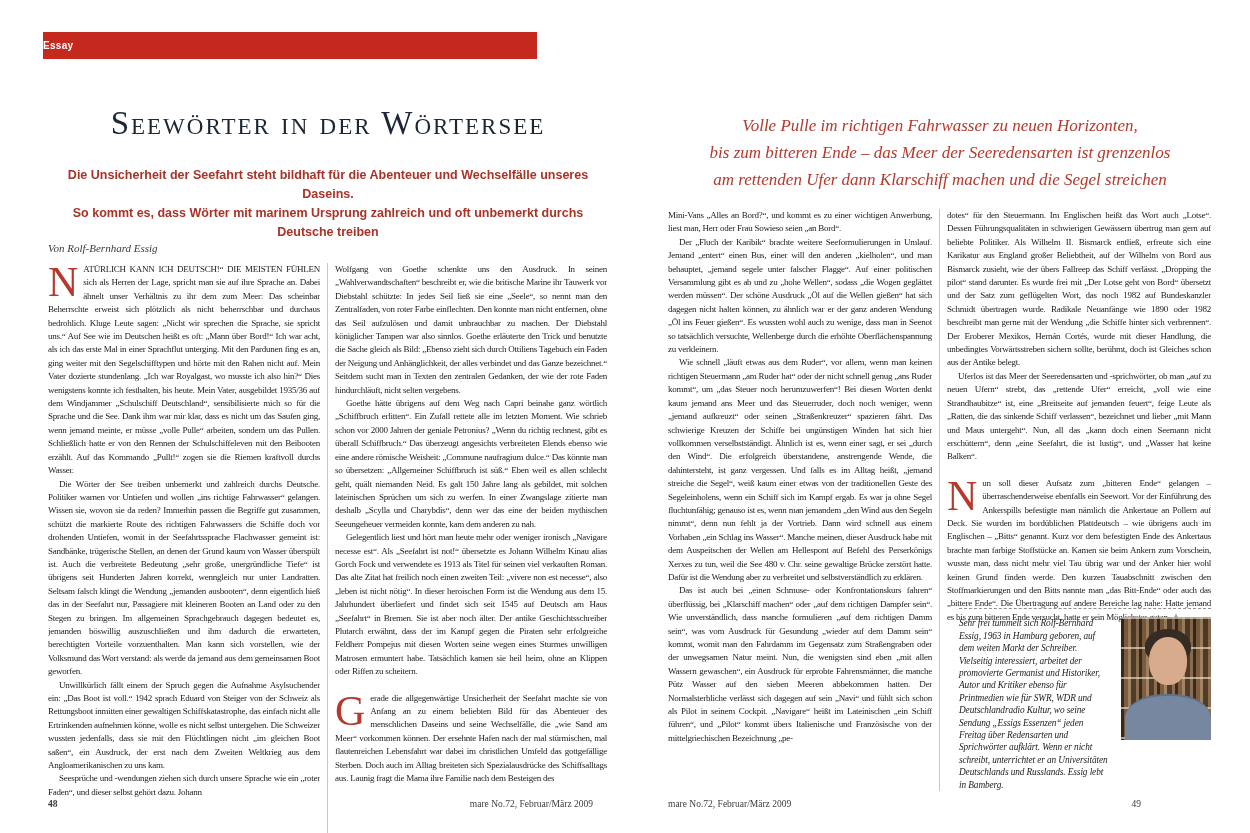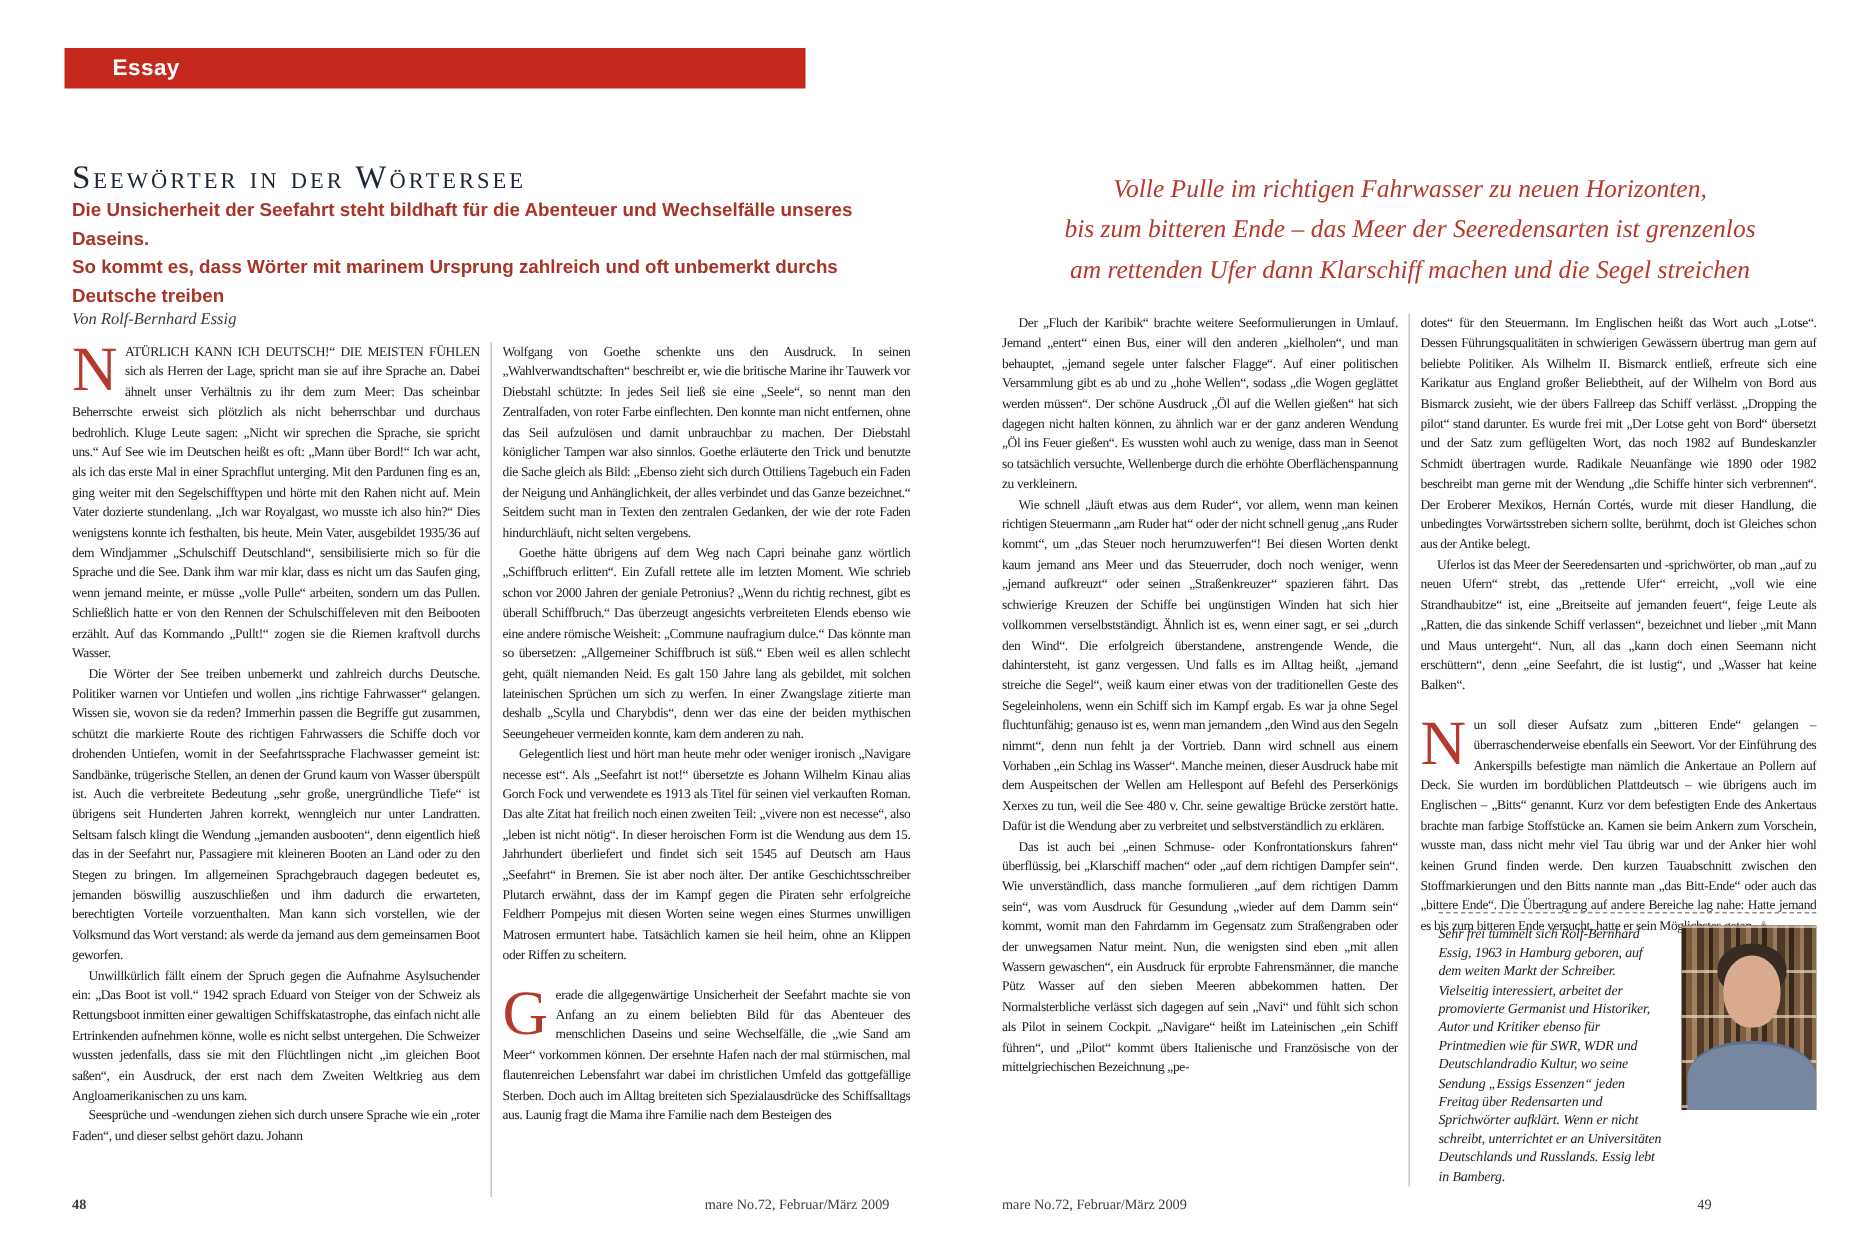--- a/index.html
+++ b/index.html
@@ -10,32 +10,32 @@
   html,body{width:1250px; height:833px;}
   body{
     position:relative; background:#ffffff;
     font-family:"Liberation Serif", serif; color:var(--body-ink);
     overflow:hidden;
   }
   .essay-bar{
     position:absolute; left:43px; top:32px; width:494px; height:27px;
     background:var(--accent-red); color:#fff;
     font-family:"Liberation Sans", sans-serif; font-weight:bold;
-    font-size:15px; line-height:27px; padding-left:32px; letter-spacing:.3px;
+    font-size:10px; line-height:27px; padding-left:0; letter-spacing:.3px;
   }
   .page{position:absolute;}
   .page-left{left:48px; top:105px; width:560px;}
   .page-right{left:668px; top:112px; width:544px;}
 
   .title{
-    font-variant:small-caps; font-size:22px;
+    text-align:center; font-variant:small-caps; font-size:33px;
     letter-spacing:2px; color:var(--title-ink); font-weight:normal;
   }
   .subtitle{
-    margin-top:0; 
+    margin-top:24px; text-align:center;
     font-family:"Liberation Sans", sans-serif; font-weight:bold;
     font-size:12.5px; line-height:19px; color:var(--headline-red);
   }
   .byline{margin-top:0; font-style:italic; font-size:11px; color:#3c3c3c;}
 
   .pullquote{
     text-align:center; font-style:italic; font-size:17px; line-height:27px;
     color:var(--quote-red);
   }
 
@@ -133,20 +133,21 @@
 </div>
 
 <div class="page page-right">
   <div class="pullquote">
     <div>Volle Pulle im richtigen Fahrwasser zu neuen Horizonten,</div>
     <div>bis zum bitteren Ende – das Meer der Seeredensarten ist grenzenlos</div>
     <div>am rettenden Ufer dann Klarschiff machen und die Segel streichen</div>
   </div>
   <div class="columns">
     <div class="col">
+        <p>Mini-Vans „Alles an Bord?“, und kommt es zu einer wichtigen Anwerbung, liest man, Herr oder Frau Sowieso seien „an Bord“.</p>
         <p class="indent">Der „Fluch der Karibik“ brachte weitere Seeformulierungen in Umlauf. Jemand „entert“ einen Bus, einer will den anderen „kielholen“, und man behauptet, „jemand segele unter falscher Flagge“. Auf einer politischen Versammlung gibt es ab und zu „hohe Wellen“, sodass „die Wogen geglättet werden müssen“. Der schöne Ausdruck „Öl auf die Wellen gießen“ hat sich dagegen nicht halten können, zu ähnlich war er der ganz anderen Wendung „Öl ins Feuer gießen“. Es wussten wohl auch zu wenige, dass man in Seenot so tatsächlich versuchte, Wellenberge durch die erhöhte Oberflächenspannung zu verkleinern.</p>
         <p class="indent">Wie schnell „läuft etwas aus dem Ruder“, vor allem, wenn man keinen richtigen Steuermann „am Ruder hat“ oder der nicht schnell genug „ans Ruder kommt“, um „das Steuer noch herumzuwerfen“! Bei diesen Worten denkt kaum jemand ans Meer und das Steuerruder, doch noch weniger, wenn „jemand aufkreuzt“ oder seinen „Straßenkreuzer“ spazieren fährt. Das schwierige Kreuzen der Schiffe bei ungünstigen Winden hat sich hier vollkommen verselbstständigt. Ähnlich ist es, wenn einer sagt, er sei „durch den Wind“. Die erfolgreich überstandene, anstrengende Wende, die dahintersteht, ist ganz vergessen. Und falls es im Alltag heißt, „jemand streiche die Segel“, weiß kaum einer etwas von der traditionellen Geste des Segeleinholens, wenn ein Schiff sich im Kampf ergab. Es war ja ohne Segel fluchtunfähig; genauso ist es, wenn man jemandem „den Wind aus den Segeln nimmt“, denn nun fehlt ja der Vortrieb. Dann wird schnell aus einem Vorhaben „ein Schlag ins Wasser“. Manche meinen, dieser Ausdruck habe mit dem Auspeitschen der Wellen am Hellespont auf Befehl des Perserkönigs Xerxes zu tun, weil die See 480 v. Chr. seine gewaltige Brücke zerstört hatte. Dafür ist die Wendung aber zu verbreitet und selbstverständlich zu erklären.</p>
         <p class="indent">Das ist auch bei „einen Schmuse- oder Konfrontationskurs fahren“ überflüssig, bei „Klarschiff machen“ oder „auf dem richtigen Dampfer sein“. Wie unverständlich, dass manche formulieren „auf dem richtigen Damm sein“, was vom Ausdruck für Gesundung „wieder auf dem Damm sein“ kommt, womit man den Fahrdamm im Gegensatz zum Straßengraben oder der unwegsamen Natur meint. Nun, die wenigsten sind eben „mit allen Wassern gewaschen“, ein Ausdruck für erprobte Fahrensmänner, die manche Pütz Wasser auf den sieben Meeren abbekommen hatten. Der Normalsterbliche verlässt sich dagegen auf sein „Navi“ und fühlt sich schon als Pilot in seinem Cockpit. „Navigare“ heißt im Lateinischen „ein Schiff führen“, und „Pilot“ kommt übers Italienische und Französische von der mittelgriechischen Bezeichnung „pe-</p>
       </div>
     <div class="colrule"></div>
     <div class="col col-last">
       <div class="flow">
           <p>dotes“ für den Steuermann. Im Englischen heißt das Wort auch „Lotse“. Dessen Führungsqualitäten in schwierigen Gewässern übertrug man gern auf beliebte Politiker. Als Wilhelm II. Bismarck entließ, erfreute sich eine Karikatur aus England großer Beliebtheit, auf der Wilhelm von Bord aus Bismarck zusieht, wie der übers Fallreep das Schiff verlässt. „Dropping the pilot“ stand darunter. Es wurde frei mit „Der Lotse geht von Bord“ übersetzt und der Satz zum geflügelten Wort, das noch 1982 auf Bundeskanzler Schmidt übertragen wurde. Radikale Neuanfänge wie 1890 oder 1982 beschreibt man gerne mit der Wendung „die Schiffe hinter sich verbrennen“. Der Eroberer Mexikos, Hernán Cortés, wurde mit dieser Handlung, die unbedingtes Vorwärtsstreben sichern sollte, berühmt, doch ist Gleiches schon aus der Antike belegt.</p>
           <p class="indent">Uferlos ist das Meer der Seeredensarten und -sprichwörter, ob man „auf zu neuen Ufern“ strebt, das „rettende Ufer“ erreicht, „voll wie eine Strandhaubitze“ ist, eine „Breitseite auf jemanden feuert“, feige Leute als „Ratten, die das sinkende Schiff verlassen“, bezeichnet und lieber „mit Mann und Maus untergeht“. Nun, all das „kann doch einen Seemann nicht erschüttern“, denn „eine Seefahrt, die ist lustig“, und „Wasser hat keine Balken“.</p>
           <p class="space-before"><span class="dropcap">N</span>un soll dieser Aufsatz zum „bitteren Ende“ gelangen – überraschenderweise ebenfalls ein Seewort. Vor der Einführung des Ankerspills befestigte man nämlich die Ankertaue an Pollern auf Deck. Sie wurden im bordüblichen Plattdeutsch – wie übrigens auch im Englischen – „Bitts“ genannt. Kurz vor dem befestigten Ende des Ankertaus brachte man farbige Stoffstücke an. Kamen sie beim Ankern zum Vorschein, wusste man, dass nicht mehr viel Tau übrig war und der Anker hier wohl keinen Grund finden werde. Den kurzen Tauabschnitt zwischen den Stoffmarkierungen und den Bitts nannte man „das Bitt-Ende“ oder auch das „bittere Ende“. Die Übertragung auf andere Bereiche lag nahe: Hatte jemand es bis zum bitteren Ende versucht, hatte er sein Möglichstes getan.<span class="end-mark"> ⚓</span></p>

